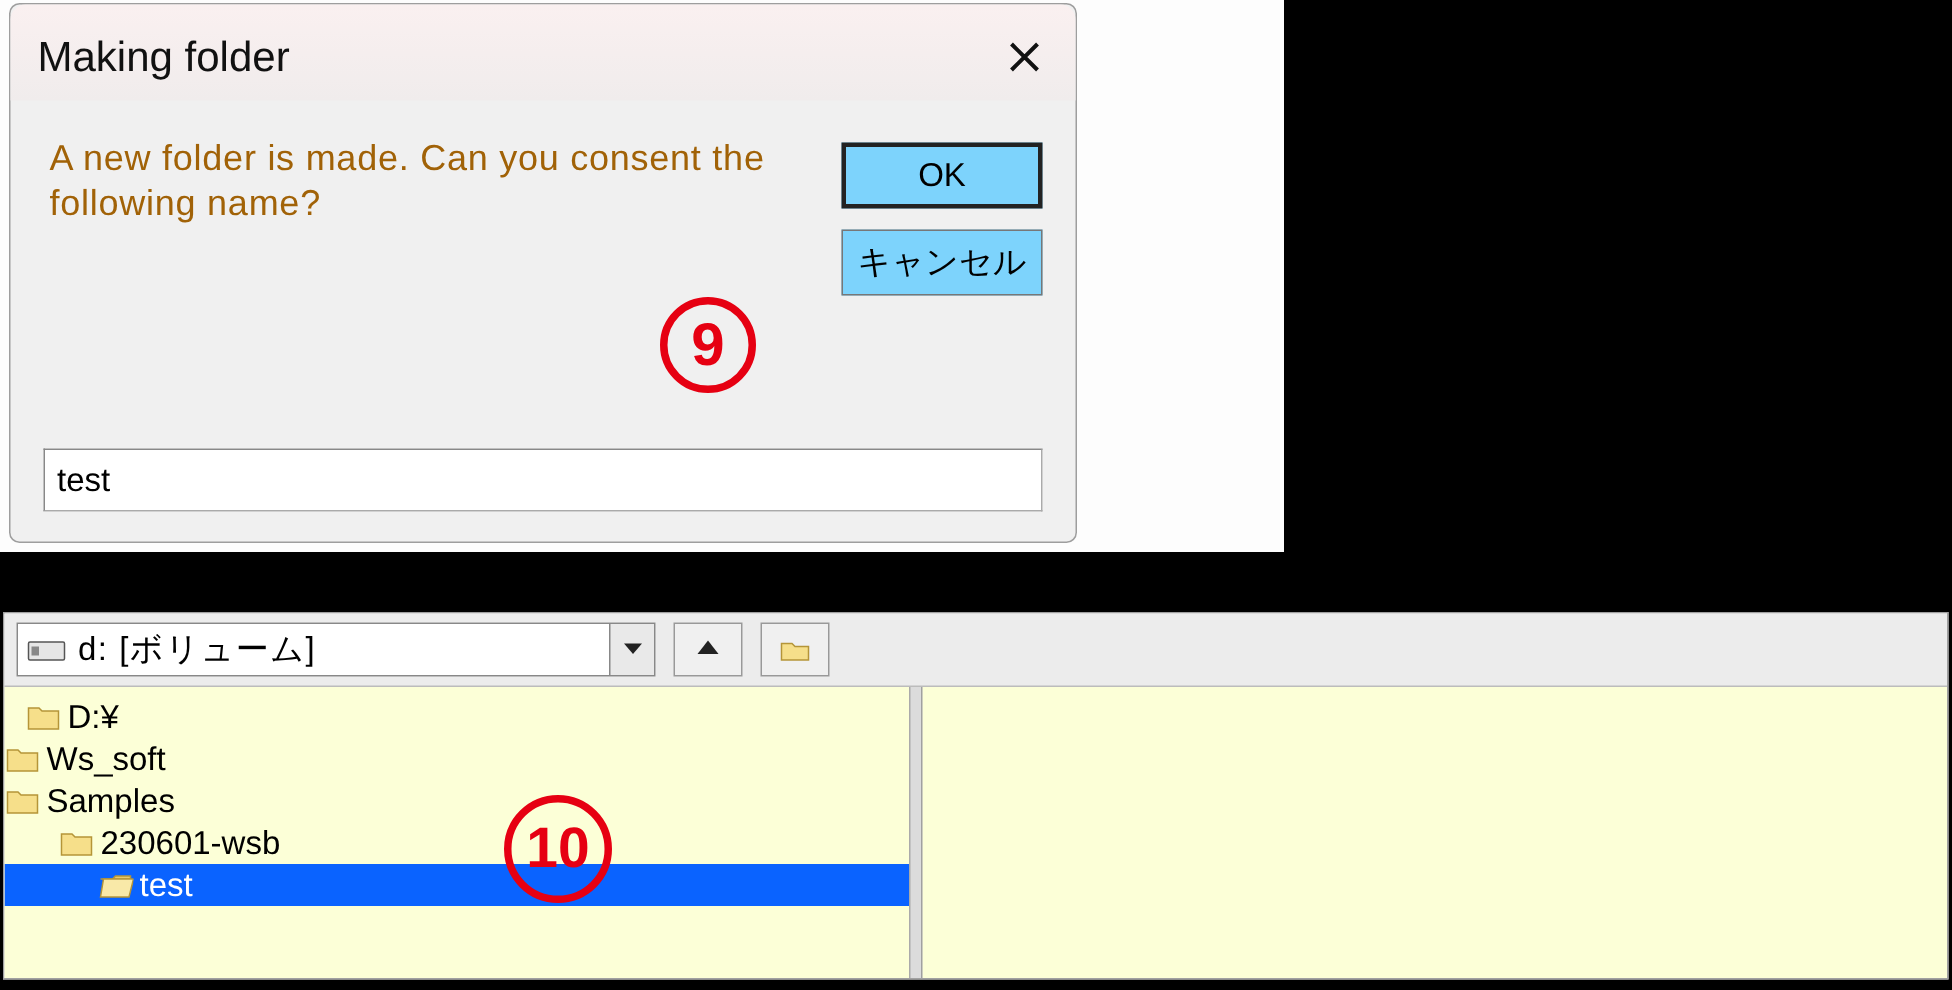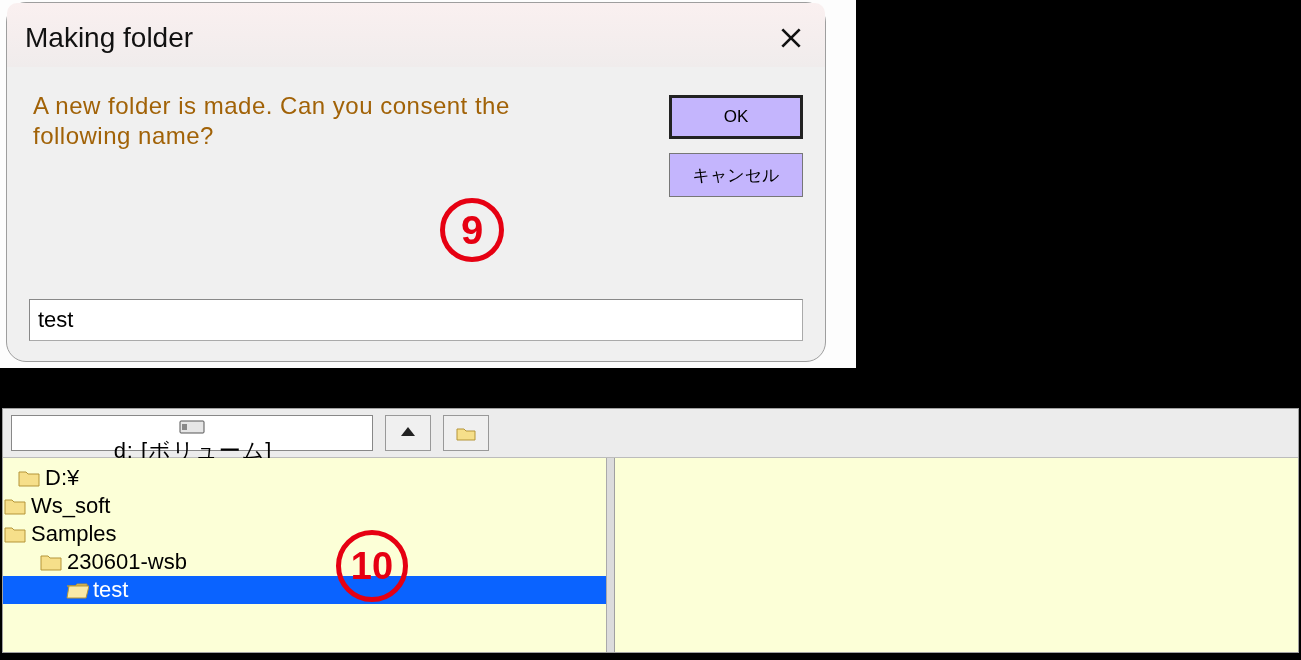--- a/index.html
+++ b/index.html
@@ -15,25 +15,25 @@
   .dialog-wrap {
     position: absolute;
     left: 0; top: 0;
     width: 856px;
     height: 368px;
     background: #fdfdfd;
   }
   .dialog {
     position: absolute;
     left: 6px; top: 2px;
-    width: 820px;
+    width: 712px;
     height: 360px;
     background: #f0f0f0;
     border: 1px solid #9e9e9e;
-    border-radius: 20px;
+    border-radius: 7px;
   }
   .dialog-title-row {
     display: flex;
     align-items: center;
     justify-content: space-between;
     padding: 6px 14px 0 18px;
     height: 64px;
     background: linear-gradient(#faf0f0, #f0ecec);
     border-top-left-radius: 10px;
     border-top-right-radius: 10px;
@@ -66,23 +66,23 @@
     right: 22px;
     top: 28px;
     display: flex;
     flex-direction: column;
     gap: 14px;
     align-items: stretch;
   }
   .btn {
     min-width: 134px;
     height: 44px;
-    background: #c4b5fd;
+    background: #7dd3fc;
     border: 1px solid #777;
-    font-size: 17px;
+    font-size: 22px;
     cursor: pointer;
     display: flex; align-items: center; justify-content: center;
   }
   .btn.primary {
     border: 3px solid #222;
   }
   .dialog-input {
     position: absolute;
     left: 22px; right: 22px; bottom: 20px;
     height: 42px;
@@ -125,25 +125,24 @@
     display: flex;
     align-items: center;
     gap: 12px;
     padding: 6px 8px;
     border-bottom: 1px solid #bcbcbc;
     background: #ececec;
   }
   .drive-sel {
     display: flex;
     align-items: center;
-    width: 362px;
+    width: 426px;
     height: 36px;
     background: #fff;
     border: 1px solid #888;
-    flex-direction: column;
   }
   .drive-sel .drive-icon { width: 26px; height: 20px; margin: 0 6px; }
   .drive-sel .drive-text { flex: 1; font-size: 22px; padding-left: 2px; letter-spacing: 1px; }
   .drive-sel .drop-btn {
     width: 30px; height: 100%;
     background: #e9e9e9;
     border-left: 1px solid #888;
     display: flex; align-items: center; justify-content: center;
     cursor: pointer;
   }

